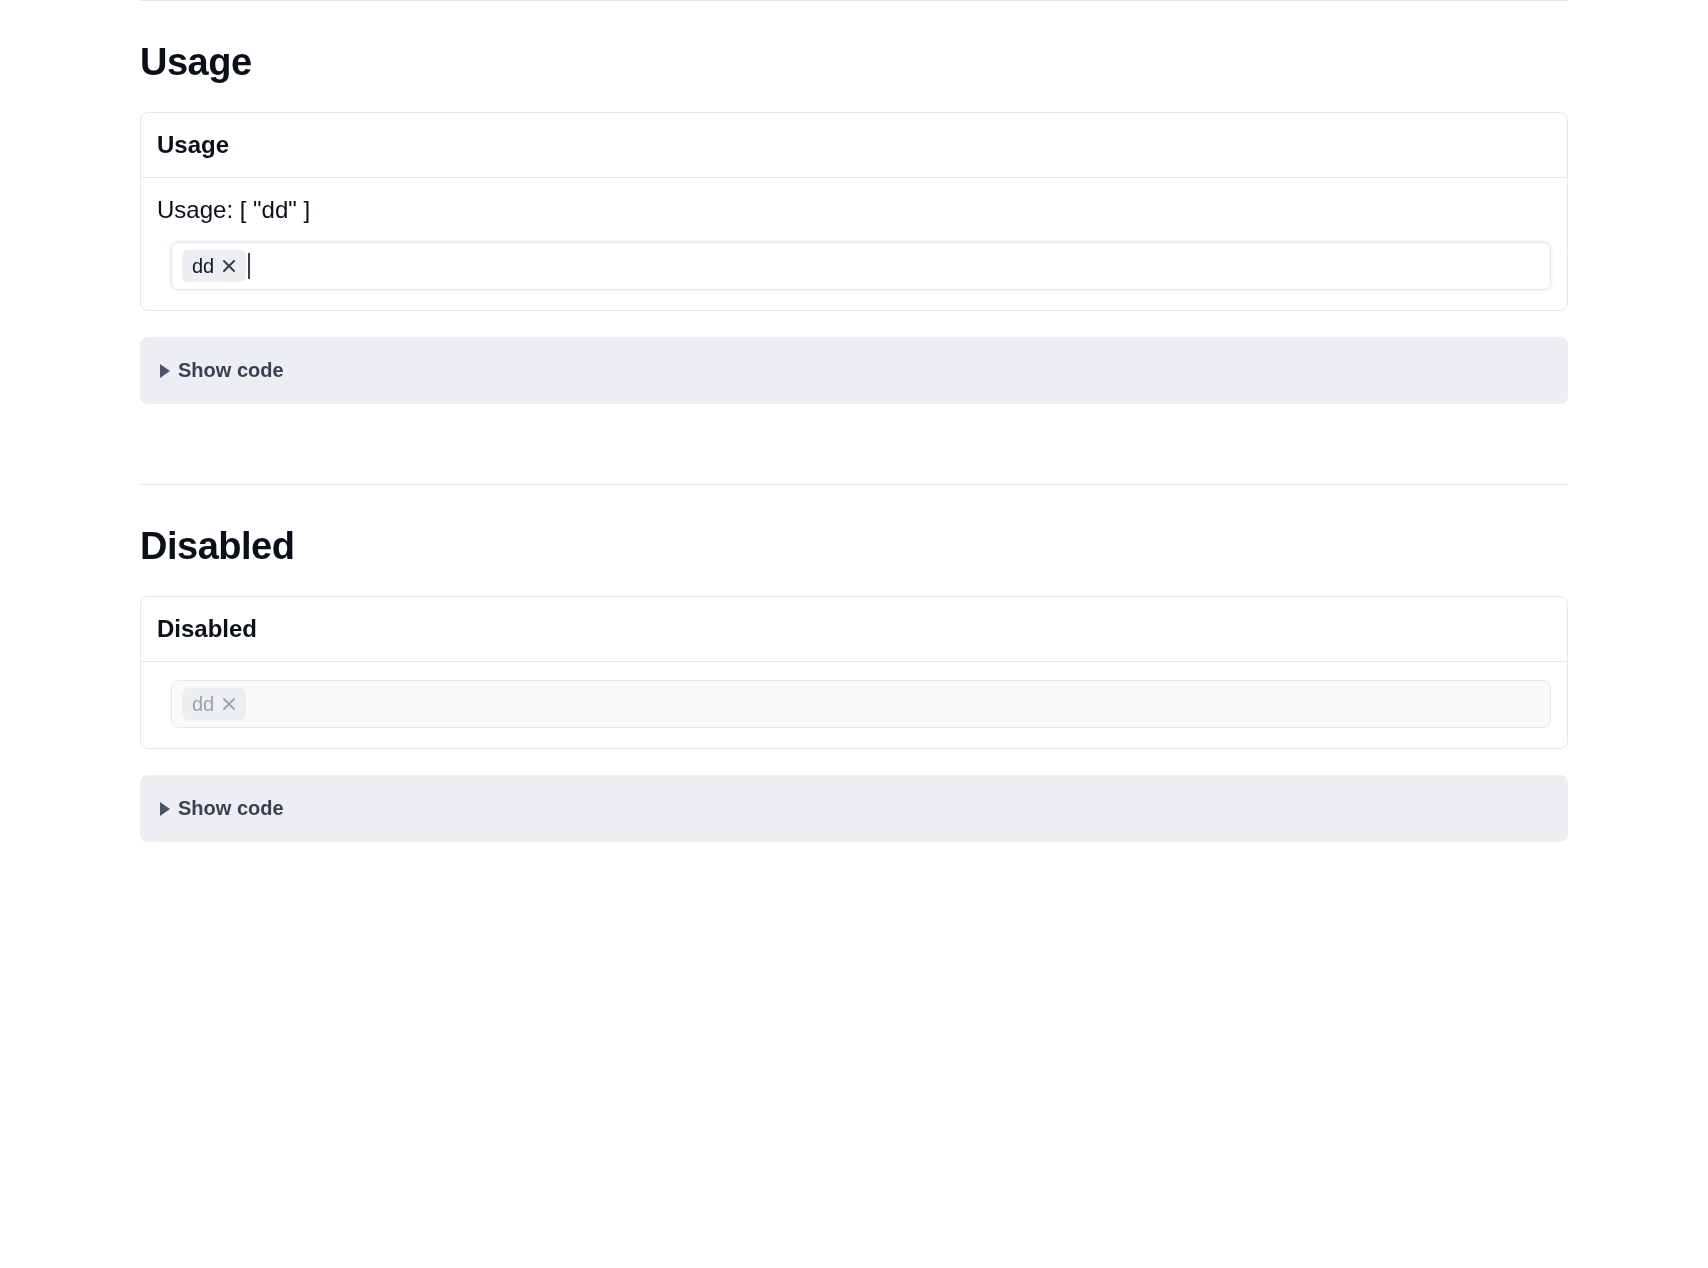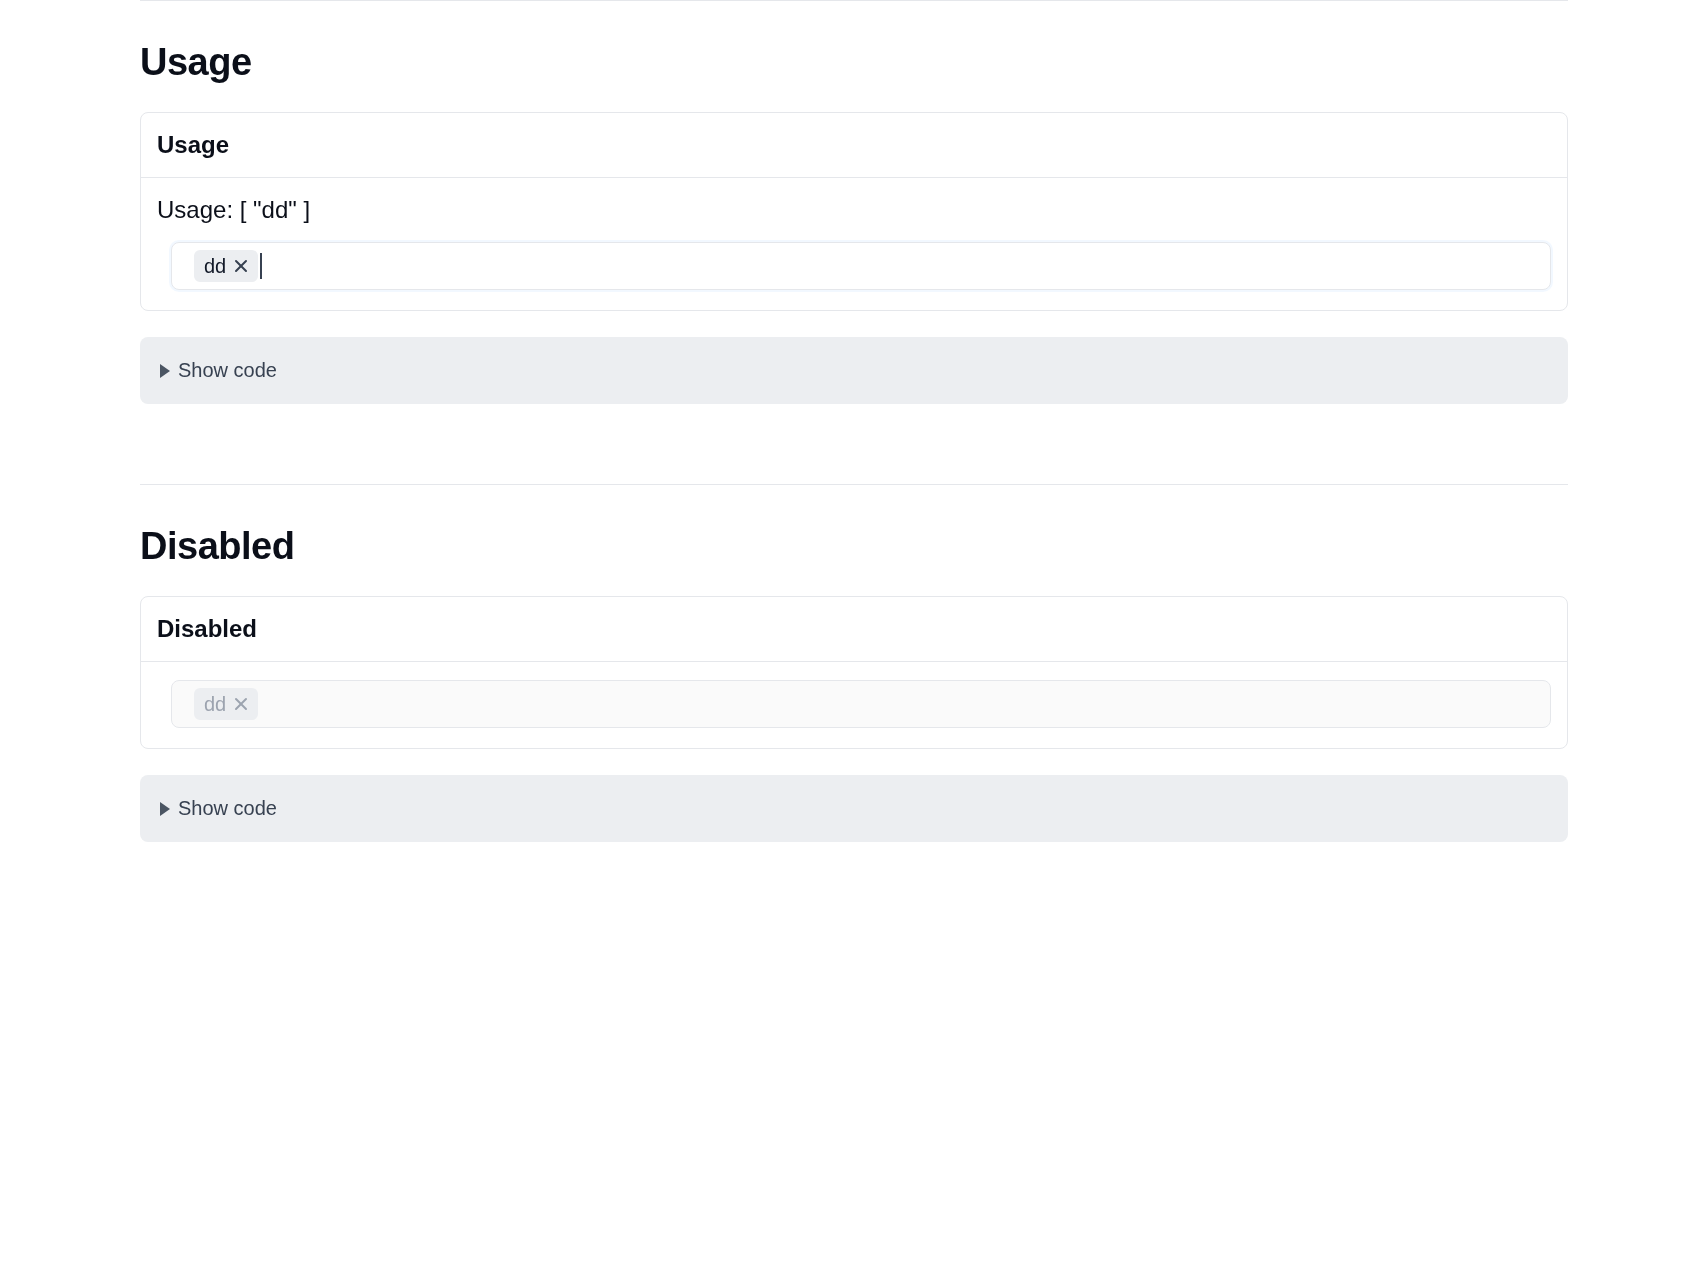--- a/index.html
+++ b/index.html
@@ -46,21 +46,21 @@
       font-size: 24px;
       color: #0b0f19;
       margin-bottom: 18px;
       font-weight: 400;
     }
     .tags-input {
       border: 1px solid #e5e7eb;
       border-radius: 8px;
       background: #ffffff;
       box-shadow: 0 0 0 2px rgba(147,197,253,0.12);
-      padding: 6px 22px;
+      padding: 6px 10px;
       display: flex;
       align-items: center;
       gap: 2px;
       min-height: 48px;
       margin-left: 14px;
     }
     .tags-input.disabled {
       background: #fafafa;
       box-shadow: none;
       cursor: default;
@@ -105,21 +105,21 @@
     }
     .disclosure-triangle {
       width: 0;
       height: 0;
       border-top: 7px solid transparent;
       border-bottom: 7px solid transparent;
       border-left: 10px solid #4b5563;
     }
     .show-code-text {
       font-size: 20px;
-      font-weight: 400;
+      font-weight: 700;
       color: #374151;
     }
     .spacer-bottom {
       height: 50px;
     }
   </style>
 </head>
 <body>
 
 <div class="divider"></div>

